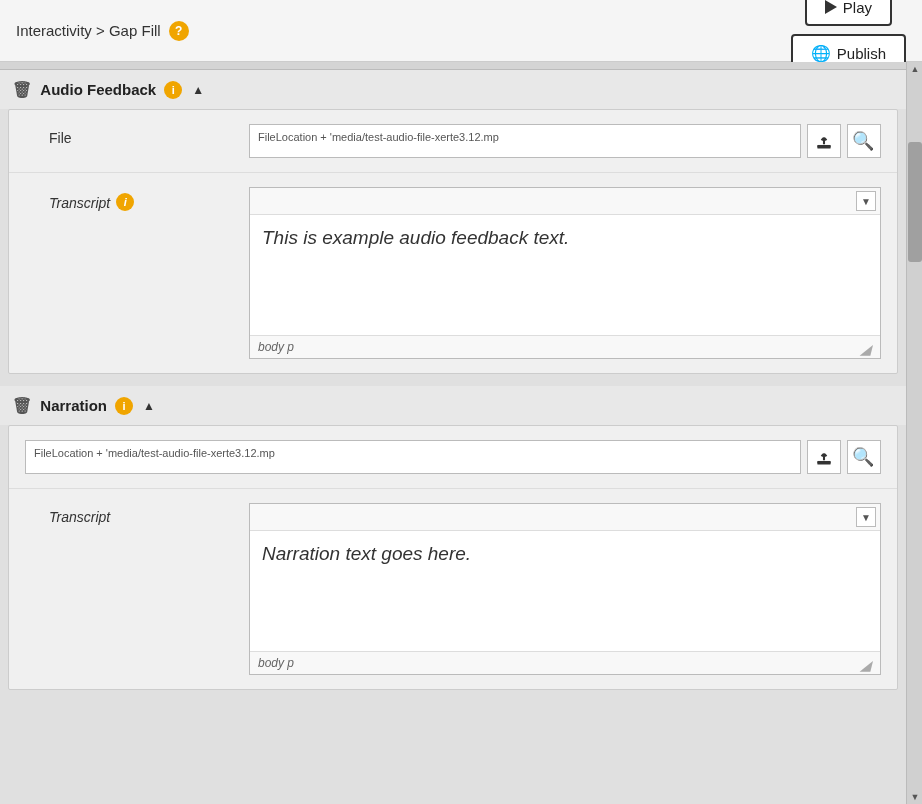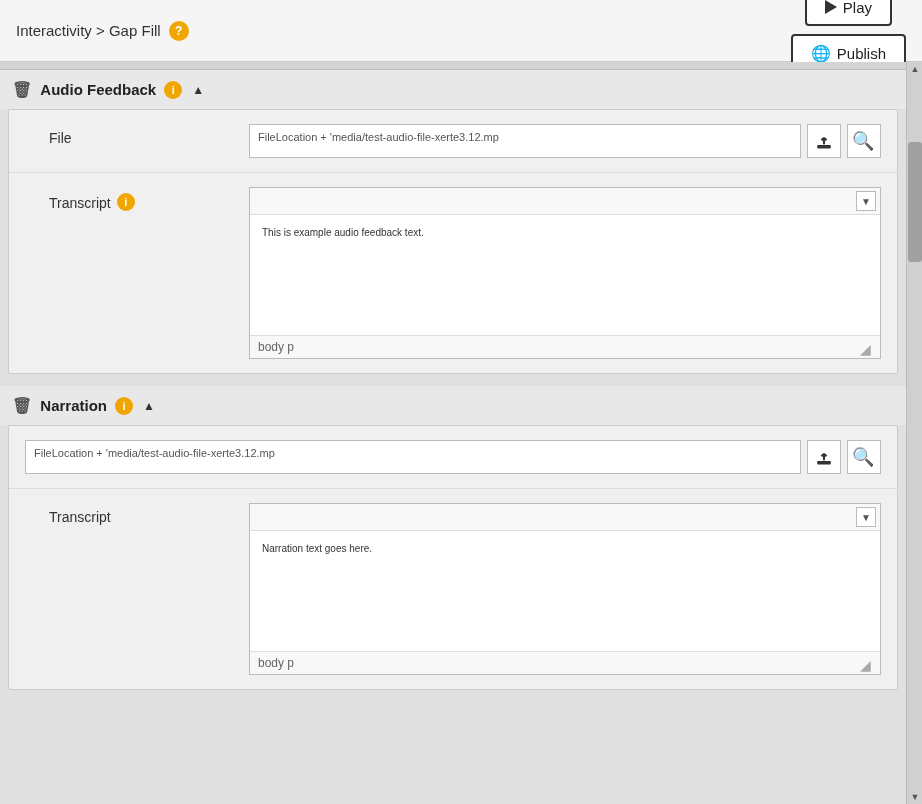--- a/index.html
+++ b/index.html
@@ -159,21 +159,21 @@
       margin: 0 8px 12px 8px;
       border-radius: 2px;
     }
 
     .form-row {
       display: flex;
       align-items: flex-start;
       padding: 14px 16px;
       border-bottom: 1px solid #ddd;
     }
-    .form-row:last-child { border-bottom: none; }
+    .form-row:last-child { border-bottom: none; font-style: italic; }
 
     .form-label {
       width: 200px;
       min-width: 200px;
       font-size: 14px;
       color: #333;
       padding-top: 6px;
       display: flex;
       align-items: flex-end;
       gap: 6px;
@@ -240,21 +240,21 @@
       background: white;
       display: flex;
       align-items: center;
       justify-content: center;
       font-size: 10px;
       cursor: pointer;
       color: #555;
     }
     .transcript-content {
       padding: 12px;
-      font-size: 10px;
+      font-size: 19px;
       color: #333;
       min-height: 120px;
     }
     .transcript-footer {
       display: flex;
       align-items: flex-end;
       justify-content: space-between;
       padding: 4px 8px;
       background: #f8f8f8;
       border-top: 1px solid #ddd;

